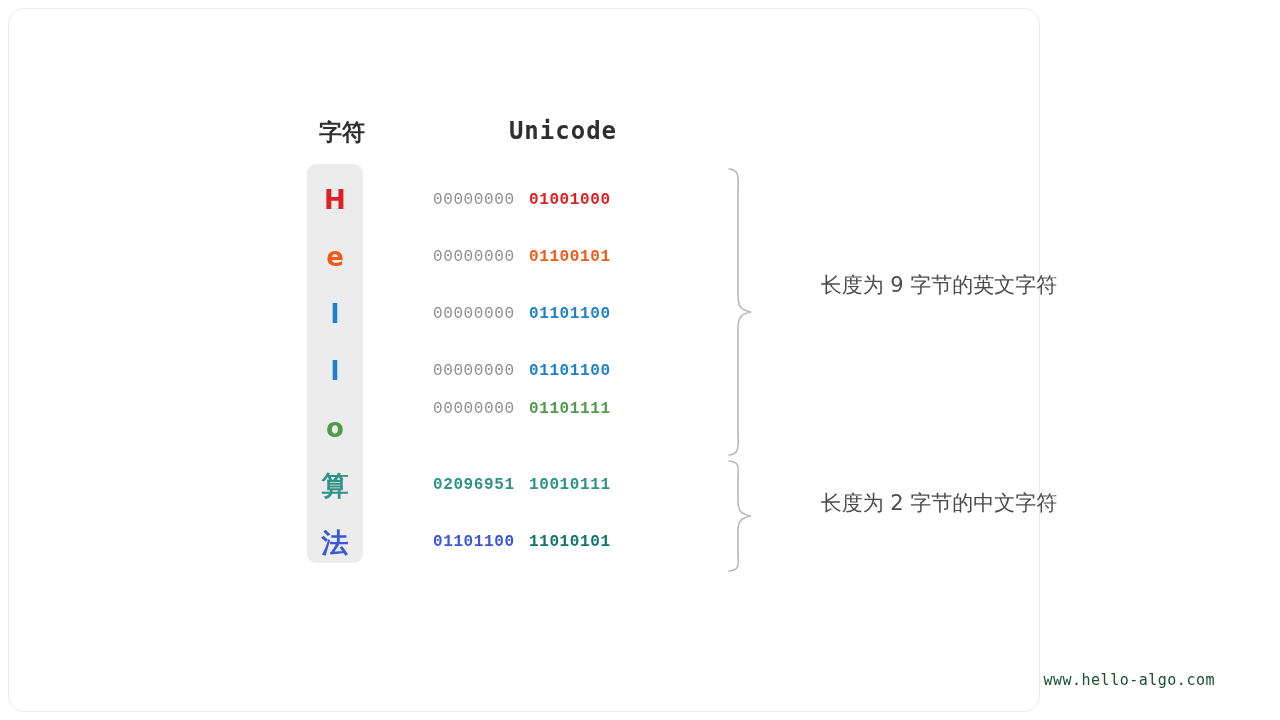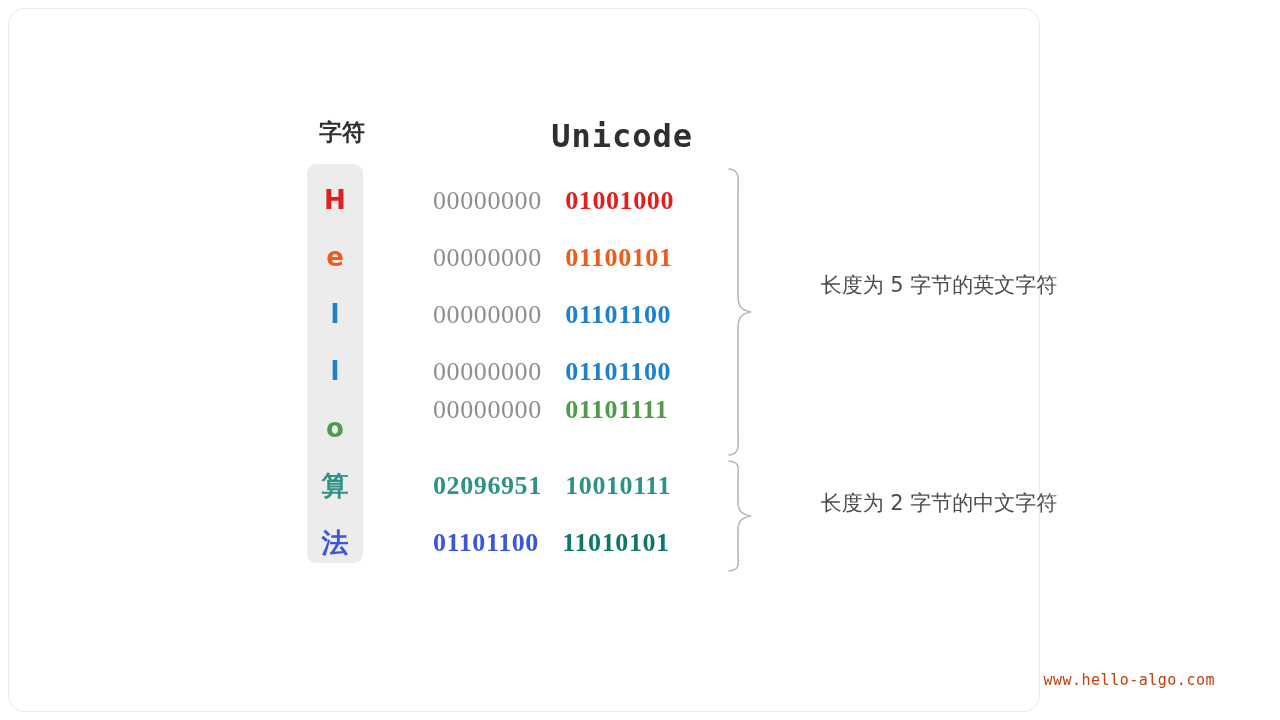--- a/index.html
+++ b/index.html
@@ -48,24 +48,23 @@
     left: 258px;
     top: 108px;
     width: 150px;
     font-size: 23px;
     font-family: "Liberation Sans", "DejaVu Sans", sans-serif;
   }
   #head-unicode {
     left: 424px;
     top: 108px;
     width: 260px;
-    font-size: 32px;
+    font-size: 24px;
     letter-spacing: 1px;
     font-family: "DejaVu Sans Mono", "Liberation Mono", monospace;
-    text-align: right;
   }
 
   
   #char-panel {
     position: absolute;
     left: 298px;
     top: 155px;
     width: 56px;
     height: 399px;
     background: #ececec;
@@ -86,23 +85,23 @@
     font-size: 27px;
     font-family: "DejaVu Sans", "Liberation Sans", sans-serif;
   }
   .bits-cell {
     position: absolute;
     left: 424px;
     width: 260px;
     height: 57px;
     line-height: 57px;
     white-space: pre;
-    font-size: 26px;
+    font-size: 16px;
     letter-spacing: 0.6px;
-    font-family: Liberation Serif, serif;
+    font-family: Liberation Mono, monospace;
   }
   .byte-hi { color: #8f8f8f; font-weight: normal; }
   .byte-lo { font-weight: bold; }
   .byte-both { font-weight: bold; }
   .gap { display: inline-block; width: 0.9em; }
 
   
   .brace {
     position: absolute;
     pointer-events: none;
@@ -128,21 +127,21 @@
 
   #note-1 { left: 770px; top: 262px; width: 320px; }
   #note-2 { left: 770px; top: 480px; width: 320px; }
 
   
   #watermark {
     position: absolute;
     right: 58px;
     bottom: 24px;
     font-size: 15px;
-    color: #c2410c;
+    color: #14532d;
     letter-spacing: 0.5px;
     font-family: "DejaVu Sans Mono", "Liberation Mono", monospace;
     white-space: nowrap;
   }
 </style>
 </head>
 <body>
 
 <div id="card">
   <div id="figure">
@@ -173,21 +172,21 @@
       <path d="M4 2 C 16 3, 13 14, 13 26 L 13 128 C 13 140, 16 143, 26 145
                C 16 147, 13 150, 13 162 L 13 264 C 13 276, 16 287, 4 288" fill="none" stroke="#b8b8b8" stroke-width="1.6" stroke-linecap="round"></path>
     </svg>
 
     <svg class="brace" id="brace-2" style="left:716px; top:450px;" width="30" height="114" viewBox="0 0 30 114">
       <path d="M4 2 C 16 3, 13 10, 13 20 L 13 42 C 13 52, 16 55, 26 57
                C 16 59, 13 62, 13 72 L 13 94 C 13 104, 16 111, 4 112" fill="none" stroke="#b8b8b8" stroke-width="1.6" stroke-linecap="round"></path>
     </svg>
 
     <div class="note" id="note-1">
-      <div class="note-main">长度为 5 字节的英文字符</div>
+      <div class="note-main">长度为 9 字节的英文字符</div>
     </div>
 
     <div class="note" id="note-2">
       <div class="note-main">长度为 2 字节的中文字符</div>
     </div>
 
     <div id="watermark">www.hello-algo.com</div>
 
   </div>
 </div>

